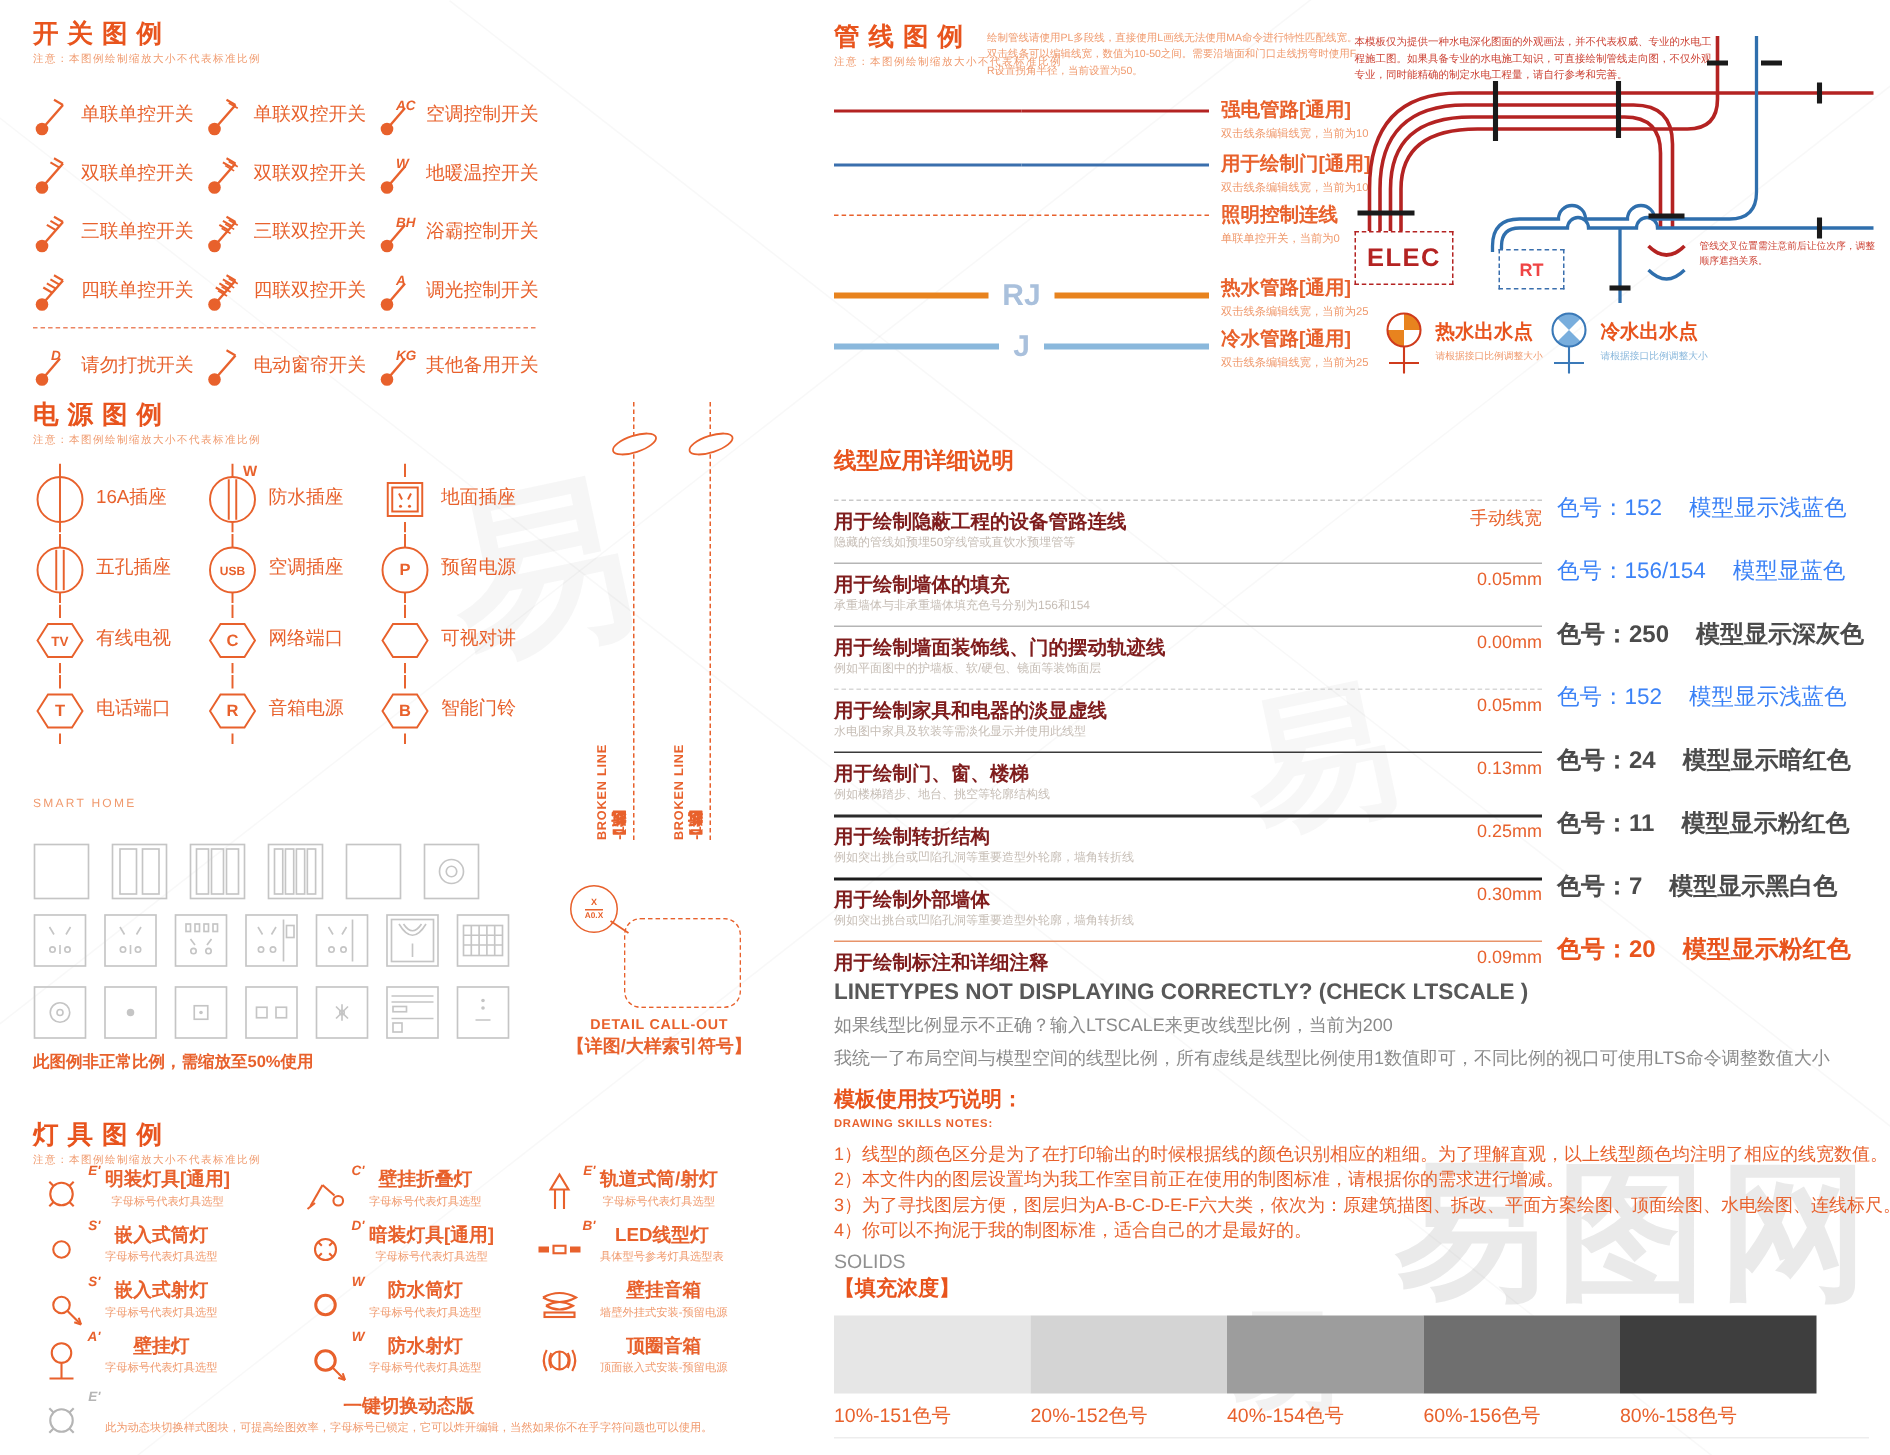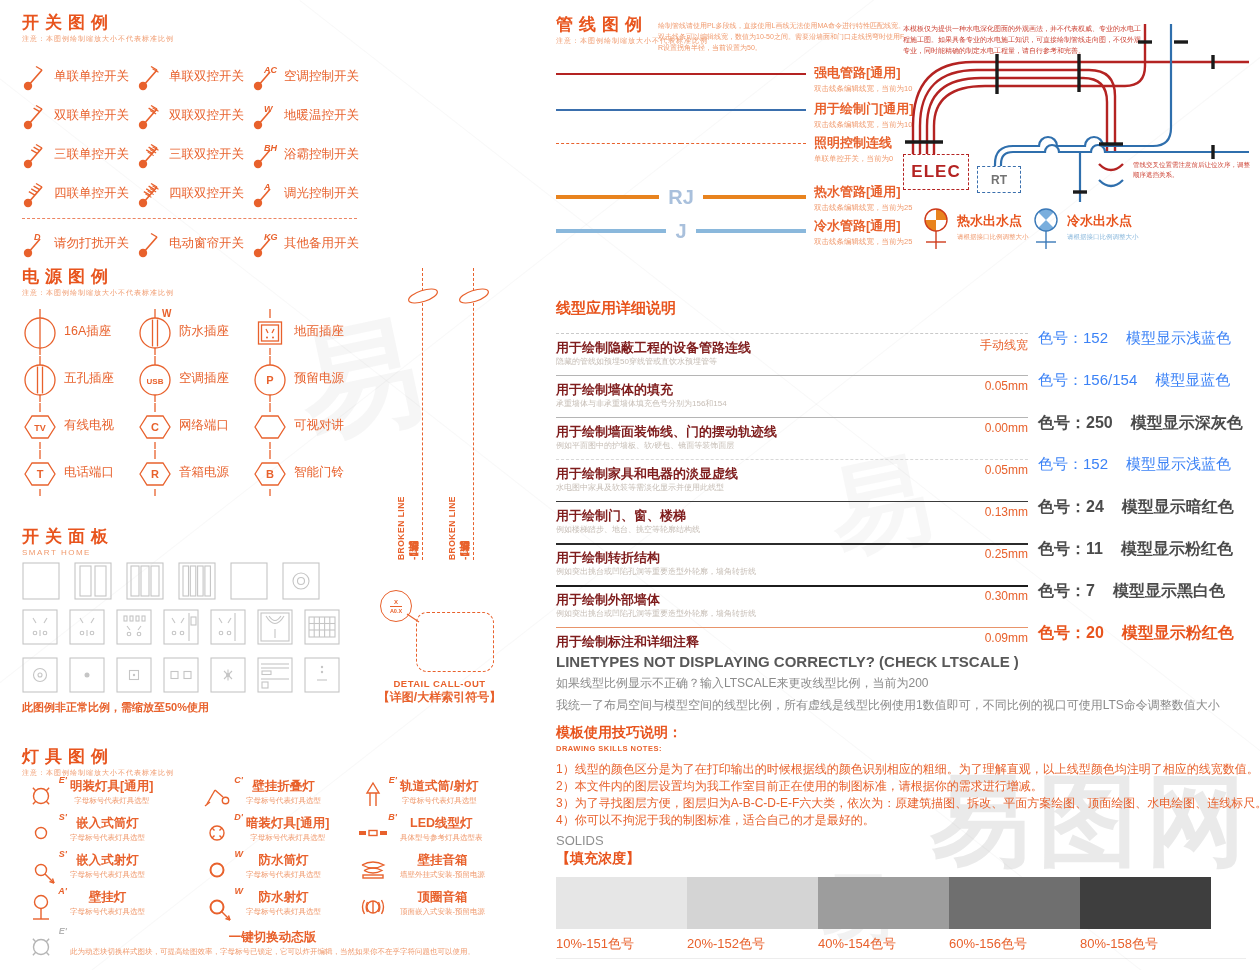--- a/index.html
+++ b/index.html
@@ -55,21 +55,21 @@
   .pl-row[data-v="cold"] .pl-seg{border-top:4px solid #8ab8dc;}
   .pl-tag{font-size:20px;font-weight:bold;color:#a9c0dc;margin:0 9px;line-height:0.5;}
   .pl-tag:empty{margin:0;}
   .pl-text{position:absolute;left:258px;top:-9px;}
   .pl-label{font-size:13px;font-weight:bold;color:#e8612c;white-space:nowrap;}
   .pl-sub{font-size:7.5px;color:#f09a6e;margin-top:2px;white-space:nowrap;}
   
   .pd-note{position:absolute;left:10px;top:0;width:238px;font-size:7px;line-height:1.55;color:#cc4133;}
   .pd-box{position:absolute;display:flex;align-items:center;justify-content:center;background:#fff;}
   .pd-elec{left:10px;top:130px;width:64px;height:34px;border:1.6px dashed #b42322;color:#b42322;font-size:17px;font-weight:bold;letter-spacing:1px;}
-  .pd-rt{left:84px;top:142px;width:42px;height:25px;border:1.4px dashed #3a6fad;color:#737373;font-size:12px;font-weight:bold;}
+  .pd-rt{left:106px;top:142px;width:42px;height:25px;border:1.4px dashed #3a6fad;color:#ef4444;font-size:12px;font-weight:bold;}
   .pd-cross{position:absolute;left:240px;top:136px;width:118px;font-size:6.5px;line-height:1.6;color:#cc4133;}
   .outlet{position:absolute;display:flex;justify-content:space-between;}
   .outlet-ic{width:26px;height:46px;}
   .outlet-label{font-size:13px;font-weight:bold;color:#e8541d;white-space:nowrap;}
   .outlet-sub{font-size:6.5px;margin-top:3px;color:#f09a6e;white-space:nowrap;}
   .outlet[data-v="cold"] .outlet-sub{color:#8ab8dc;}
   
   .lt-rows{position:absolute;left:0;top:28px;width:700px;}
   .lt-row{position:relative;height:42px;}
   .lt-row:last-child{height:30px;}
@@ -408,21 +408,20 @@
             <line x1="18" y1="39" x2="18" y2="46" stroke="#e8612c" stroke-width="1.3" fill="none"></line>
             <polygon points="3,24 10,13 26,13 33,24 26,35 10,35" stroke="#e8612c" stroke-width="1.3" fill="none"></polygon>
             <text x="18" y="27.5" text-anchor="middle" font-size="11" font-weight="bold" fill="#e8612c">B</text>
           </svg></span>
     <span class="leg-label">智能门铃</span>
   </div>
 </div>
 </div>
 
 <div class="sec" style="left:22px;top:528px;width:340px;height:190px;">
-  <div class="hd">开关面板</div>
   <div class="hd-note" style="font-size:8px;letter-spacing:1.5px;">SMART HOME</div>
   <div class="pan-row" style="top:34px;gap:14px;">
   <span class="pan-icon"><svg width="38" height="38" viewBox="0 0 38 38" xmlns="http://www.w3.org/2000/svg">
           <rect x="1" y="1" width="36" height="36" stroke="#c5c5c5" stroke-width="1.1" fill="none"></rect>
         </svg></span>
 
   <span class="pan-icon"><svg width="38" height="38" viewBox="0 0 38 38" xmlns="http://www.w3.org/2000/svg">
           <rect x="1" y="1" width="36" height="36" stroke="#c5c5c5" stroke-width="1.1" fill="none"></rect>
           <rect x="6" y="4" width="11" height="30" stroke="#c5c5c5" stroke-width="1.1" fill="none"></rect>
           <rect x="21" y="4" width="11" height="30" stroke="#c5c5c5" stroke-width="1.1" fill="none"></rect>

